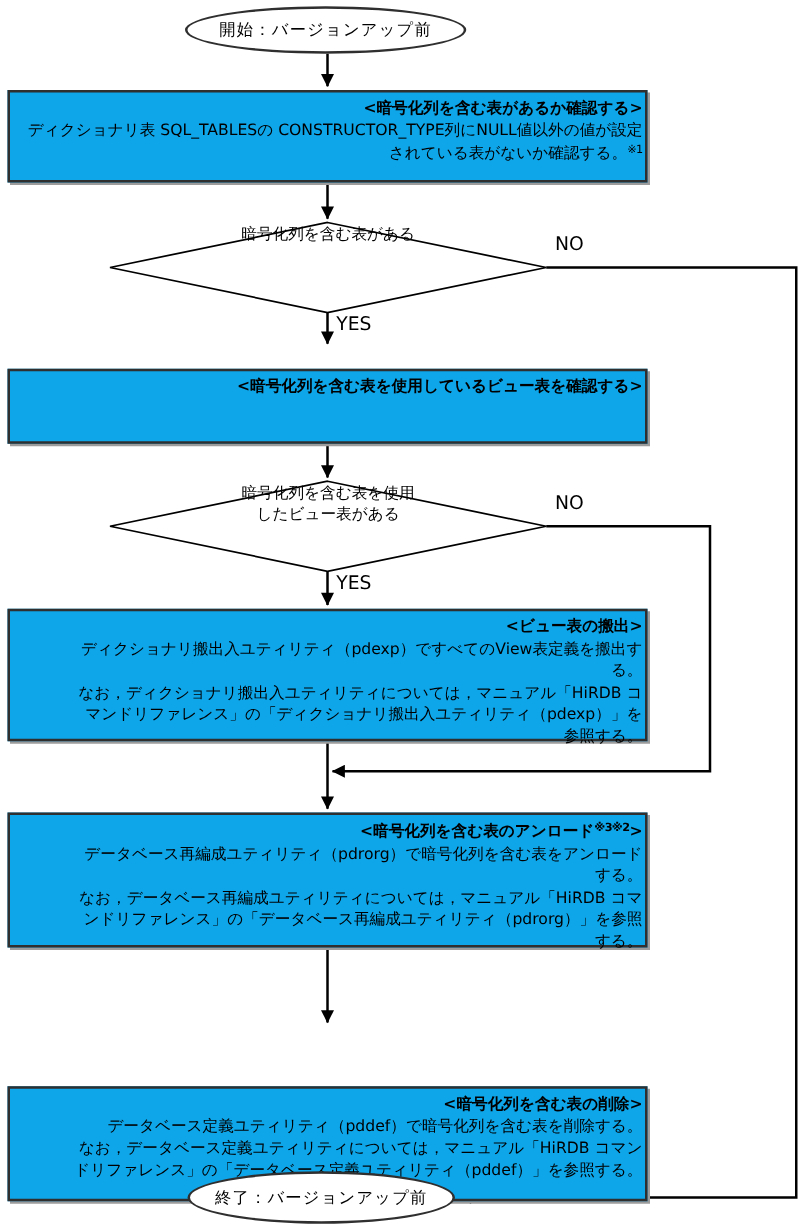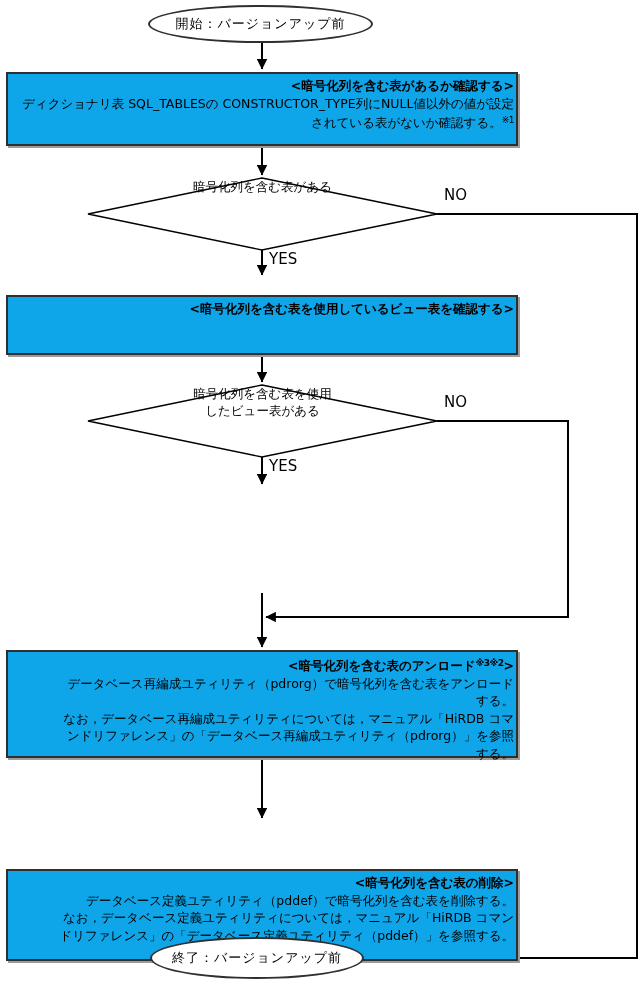--- a/index.html
+++ b/index.html
@@ -85,20 +85,32 @@
     </div>
   </div>
 
   <div class="decision-label" style="left:88px; top:385px; width:349px; height:72px;">
     <span class="pre">暗号化列を含む表を使用
 したビュー表がある</span>
   </div>
   <span class="edge-label" style="left:269px; top:459px;">YES</span>
   <span class="edge-label" style="left:444px; top:395px;">NO</span>
 
+  <div class="process" style="top:487px; height:106px;">
+    <div class="title">
+      <span class="pre">&lt;ビュー表の搬出&gt;</span>
+    </div>
+    <div>
+      <span class="pre">ディクショナリ搬出入ユティリティ（pdexp）ですべてのView表定義を搬出す
+る。
+なお，ディクショナリ搬出入ユティリティについては，マニュアル「HiRDB コ
+マンドリファレンス」の「ディクショナリ搬出入ユティリティ（pdexp）」を
+参照する。</span>
+    </div>
+  </div>
 
   <div class="process" style="top:650px; height:108px;">
     <div class="title">
       <span class="pre">&lt;暗号化列を含む表のアンロード</span><span class="sup">※3※2</span><span>&gt;</span>
     </div>
     <div>
       <span class="pre">データベース再編成ユティリティ（pdrorg）で暗号化列を含む表をアンロード
 する。
 なお，データベース再編成ユティリティについては，マニュアル「HiRDB コマ
 ンドリファレンス」の「データベース再編成ユティリティ（pdrorg）」を参照

